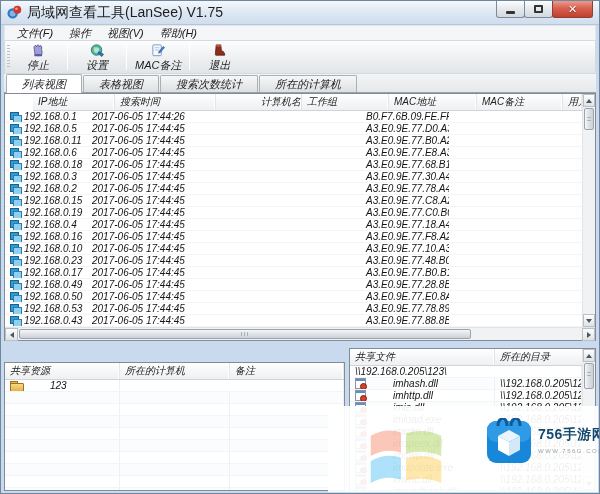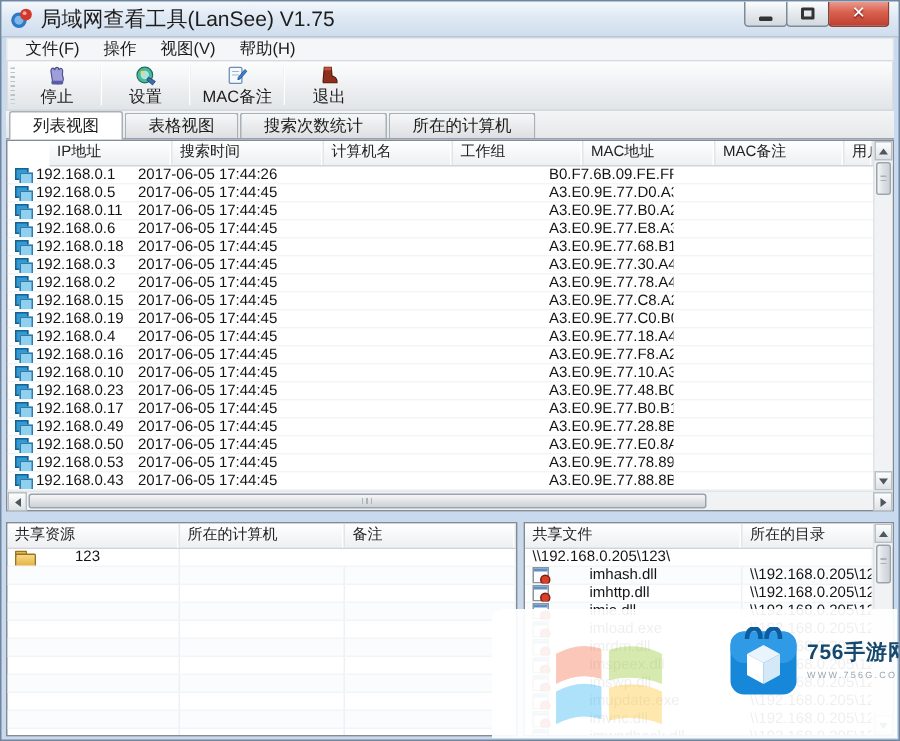--- a/index.html
+++ b/index.html
@@ -9,21 +9,21 @@
   .titlebar{height:24px;background:linear-gradient(#f4f8fc,#dfe9f4 45%,#cfdded);display:flex;align-items:center;padding:0 6px;position:relative;border-bottom:1px solid #b6c6d8;}
   .titlebar .app-icon{width:15px;height:15px;margin-right:5px;flex:0 0 auto;}
   .title-text{font-size:14px;color:#1d1d1d;}
   .winbtns{position:absolute;top:0;right:6px;display:flex;}
   .winbtn{width:29px;height:17px;border:1px solid #7e8a96;border-top:none;background:linear-gradient(#fcfdfe,#e9edf1 40%,#d3d9df);display:flex;align-items:center;justify-content:center;border-radius:0 0 3px 3px;margin-left:-1px;cursor:pointer;}
   .winbtn.close{width:41px;background:linear-gradient(#e99c8e,#d9604f 45%,#c0402f);border-color:#8c4036;}
   .glyph-min{width:9px;height:3px;background:#333;margin-top:6px;border-radius:1px;}
   .glyph-max{width:9px;height:8px;border:2px solid #333;border-radius:1px;}
   .glyph-close{color:#fff;font-size:11px;font-weight:bold;line-height:1;text-shadow:0 1px 1px #7c2a1e;}
   
-  .frame{padding:0 3px 3px;height:469px;display:flex;flex-direction:column;}
+  .frame{padding:0 3px 3px;height:469px;display:flex;flex-direction:column;font-style:italic;}
   
   .menubar{height:16px;background:#f5f6f7;border:1px solid #e3e6ea;border-bottom-color:#d7dade;display:flex;align-items:center;padding-left:4px;flex:0 0 auto;}
   .menu-item{font-size:11px;color:#1c1c1c;padding:0 8px;line-height:15px;cursor:default;}
   
   .toolbar{height:33px;background:linear-gradient(#fdfdfd,#eceef0 60%,#e2e5e8);border:1px solid #d5d9dd;border-top:none;display:flex;align-items:stretch;padding-left:6px;flex:0 0 auto;position:relative;}
   .toolbar:before{content:"";position:absolute;left:2px;top:4px;bottom:4px;width:3px;background:repeating-linear-gradient(#b9c1c9 0 1px,transparent 1px 3px);}
   .tbtn{display:flex;flex-direction:column;align-items:center;justify-content:center;min-width:54px;padding:1px 6px 2px;cursor:pointer;}
   .tbtn svg{width:16px;height:15px;display:block;}
   .tbtn .tlabel{font-size:11px;color:#1c1c1c;line-height:12px;margin-top:1px;}
   .tsep{width:1px;background:#c7ccd1;border-right:1px solid #fff;margin:3px 2px;}
@@ -33,21 +33,21 @@
   .tab.active{background:#fff;height:19px;line-height:19px;margin-bottom:-1px;position:relative;z-index:2;}
   
   .tablewrap{height:248px;border:1px solid #828c96;background:#fff;position:relative;flex:0 0 auto;padding-left:28px;}
   .mt-h{display:flex;height:17px;background:linear-gradient(#ffffff,#f5f6f8 55%,#eef0f2);border-bottom:1px solid #cfd5db;padding-right:13px;}
   .th{font-size:10px;color:#222;line-height:16px;padding-left:5px;border-right:1px solid #e2e6ea;box-shadow:inset -1px 0 0 #fff;white-space:nowrap;overflow:hidden;}
   .mt-b{position:absolute;top:17px;bottom:13px;left:0;right:13px;overflow:hidden;}
   .tr{display:flex;height:12px;border-bottom:1px solid #f2f5f8;}
   .td{font-size:10px;color:#141414;line-height:11px;padding-left:5px;white-space:nowrap;overflow:hidden;display:flex;align-items:center;}
   .mt .c0{width:82px;flex:0 0 auto;}
   .mt .c1{width:101px;flex:0 0 auto;}
-  .mt .c2{width:86px;flex:0 0 auto;}
+  .mt .c2{width:86px;flex:0 0 auto;text-align:right;}
   .mt .c3{width:87px;flex:0 0 auto;}
   .mt .c4{width:88px;flex:0 0 auto;}
   .mt .c5{width:86px;flex:0 0 auto;}
   .mt .c6{flex:1;}
   .pc-icon{width:11px;height:10px;margin-right:3px;flex:0 0 auto;position:relative;display:inline-block;}
   .pc-icon:before{content:"";position:absolute;left:0;top:0;width:7px;height:6px;background:#2f9bd4;border:1px solid #16618f;}
   .pc-icon:after{content:"";position:absolute;left:3px;top:3px;width:7px;height:6px;background:#8fd0ef;border:1px solid #2c7cb0;}
   
   .vsb{position:absolute;top:0;right:0;bottom:13px;width:13px;background:#f0f2f4;border-left:1px solid #e2e5e8;}
   .hsb{position:absolute;left:0;right:0;bottom:0;height:13px;background:#f0f2f4;border-top:1px solid #e2e5e8;display:flex;}
@@ -59,21 +59,21 @@
   .hthumb:after{content:"";position:absolute;top:2px;bottom:2px;left:50%;width:7px;margin-left:-4px;background:repeating-linear-gradient(90deg,#aab2ba 0 1px,transparent 1px 3px);}
   .hspace{flex:1;}
   .tri-u{width:0;height:0;border-left:3px solid transparent;border-right:3px solid transparent;border-bottom:4px solid #4e565e;}
   .tri-d{width:0;height:0;border-left:3px solid transparent;border-right:3px solid transparent;border-top:4px solid #4e565e;}
   .tri-l{width:0;height:0;border-top:3px solid transparent;border-bottom:3px solid transparent;border-right:4px solid #4e565e;}
   .tri-r{width:0;height:0;border-top:3px solid transparent;border-bottom:3px solid transparent;border-left:4px solid #4e565e;}
   
   .gap{height:7px;flex:0 0 auto;}
   .bottom{flex:1;display:flex;min-height:0;}
   .panel{border:1px solid #828c96;background:#fff;position:relative;overflow:hidden;}
-  .panel.left{width:341px;flex:0 0 auto;}
+  .panel.left{width:341px;flex:0 0 auto;margin-top:14px;}
   .panel.right{flex:1;margin-left:4px;}
   .p-h{display:flex;height:17px;background:linear-gradient(#ffffff,#f5f6f8 55%,#eef0f2);border-bottom:1px solid #cfd5db;}
   .bl .c0{width:115px;flex:0 0 auto;}
   .bl .c1{width:110px;flex:0 0 auto;}
   .bl .c2{flex:1;}
   .br .c0{width:145px;flex:0 0 auto;}
   .br .c1{flex:1;}
   .p-b .td{border-right:1px solid #eef1f4;gap:24px;}
   .p-b .tr:nth-child(even){background:#fbfcfd;}
   .panel.right .p-b{margin-right:13px;}

